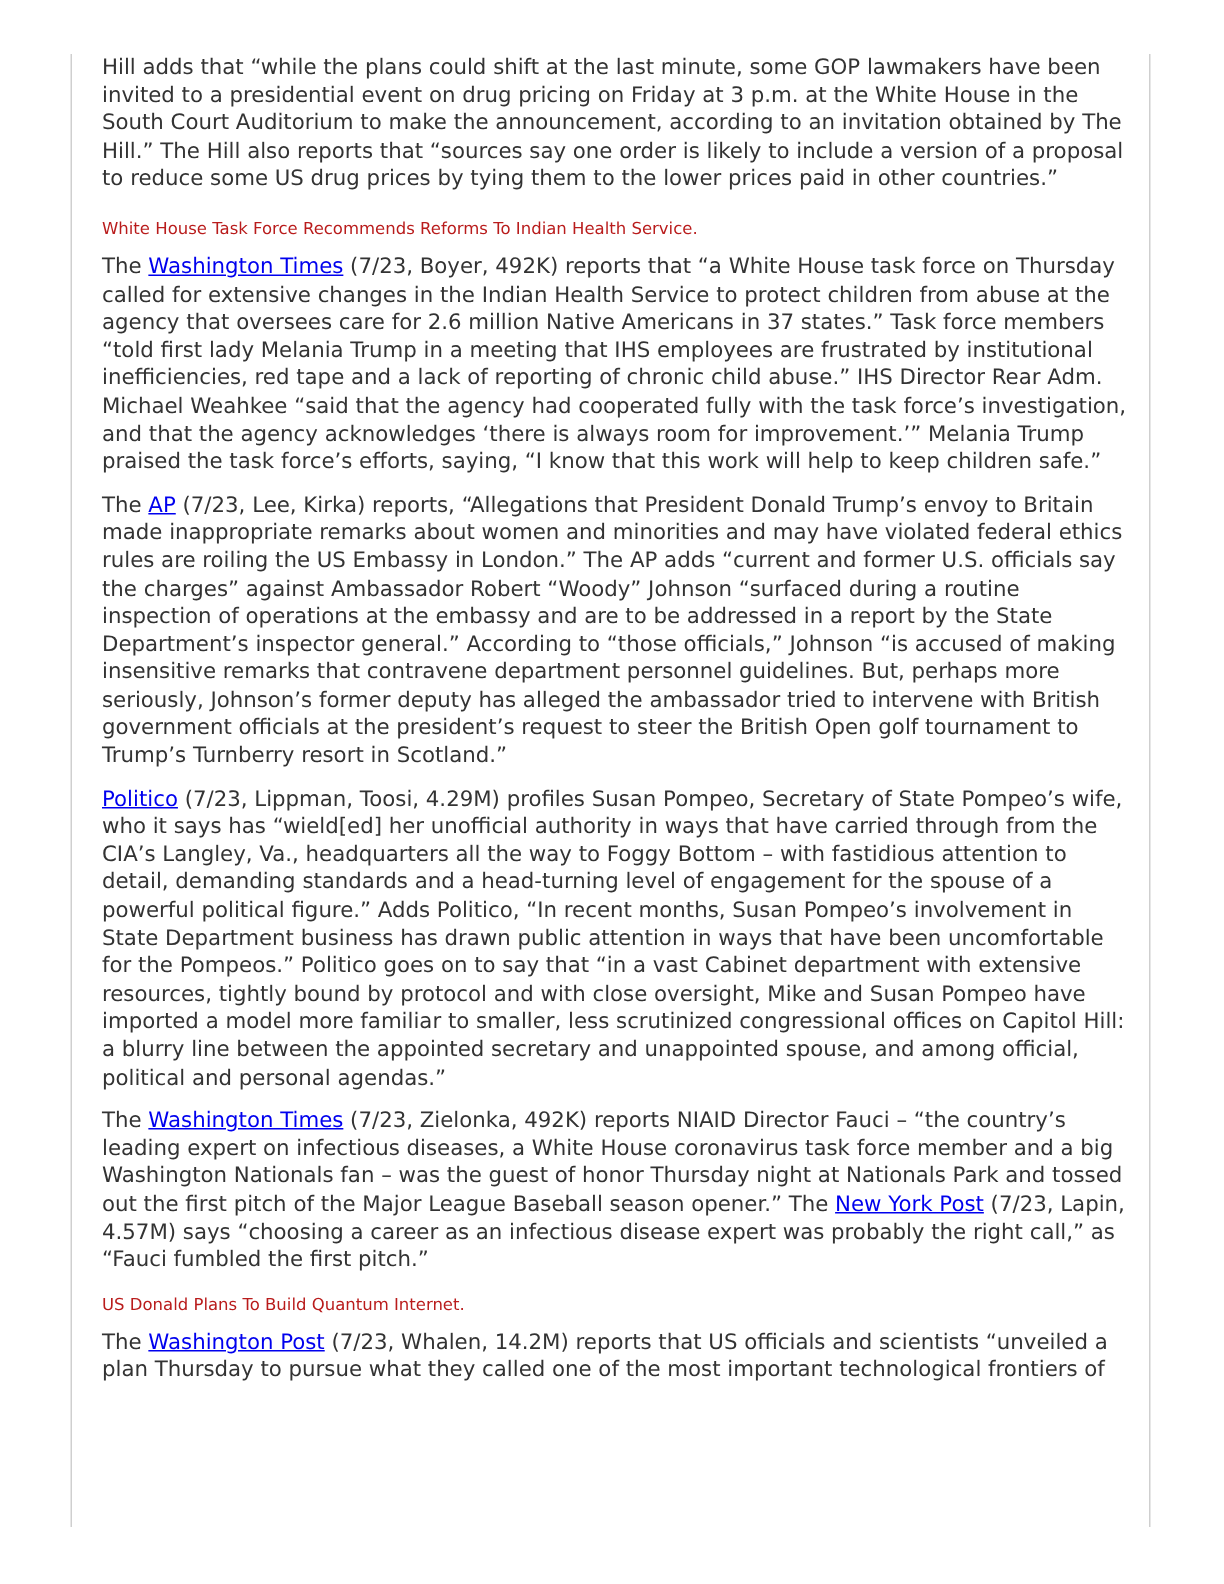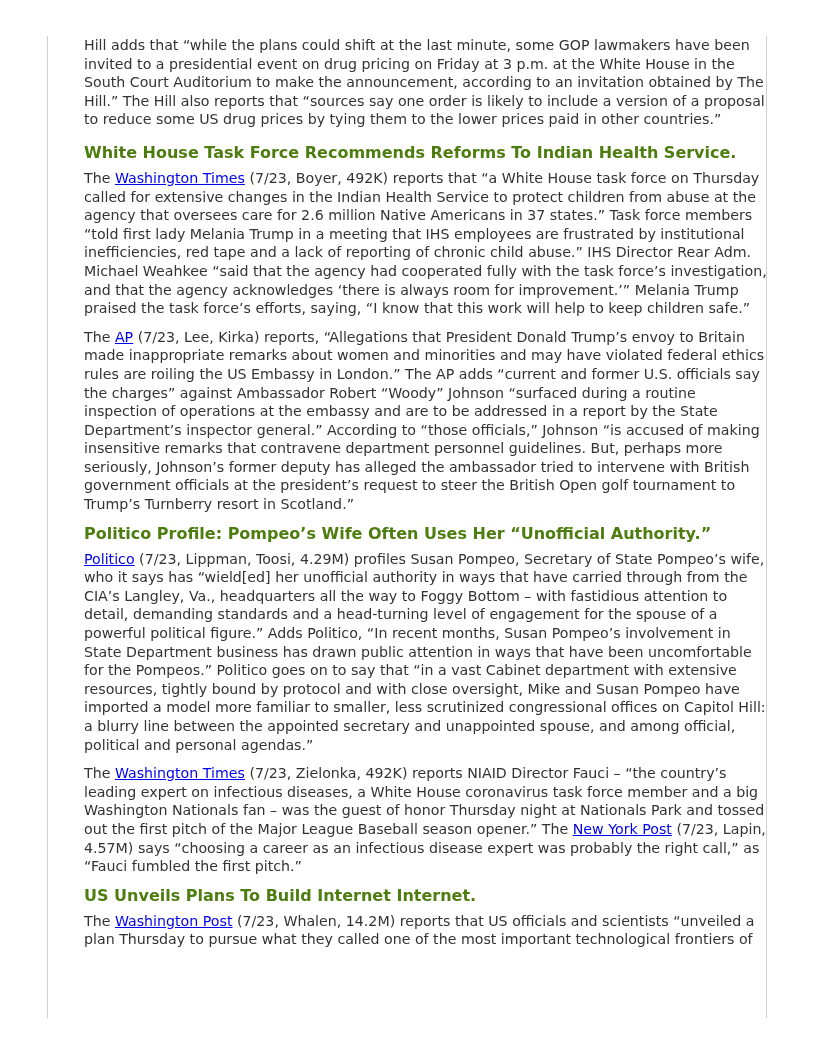--- a/index.html
+++ b/index.html
@@ -17,30 +17,29 @@
   }
   .content {
     position: absolute;
     left: 20px;
     top: 0;
     width: 684px;
     font-family: "DejaVu Sans", sans-serif;
     font-size: 14.2px;
     line-height: 18.6px;
     color: #333333;
-    margin-left: 16px;
   }
   p { margin: 0; }
   .section { margin-bottom: 10px; }
   h3 {
     margin: 0 0 6px 0;
     font-family: "DejaVu Sans", sans-serif;
-    font-size: 16px;
-    font-weight: bold;
-    color: #4d7c0f;
+    font-size: 11px;
+    font-weight: normal;
+    color: #b91c1c;
     line-height: 20px;
   }
   a { color: #1a0dab; color: #0000ee; }
   .lead { margin-bottom: 14px; }
 </style>
 </head>
 <body>
 
 <div class="page">
   <div class="content">
@@ -50,27 +49,26 @@
     <div class="section">
       <h3>White House Task Force Recommends Reforms To Indian Health Service.</h3>
       <p><span>The </span><a href="#">Washington Times</a><span> (7/23, Boyer, 492K) reports that “a White House task force on Thursday called for extensive changes in the Indian Health Service to protect children from abuse at the agency that oversees care for 2.6 million Native Americans in 37 states.” Task force members “told first lady Melania Trump in a meeting that IHS employees are frustrated by institutional inefficiencies, red tape and a lack of reporting of chronic child abuse.” IHS Director Rear Adm. Michael Weahkee “said that the agency had cooperated fully with the task force’s investigation, and that the agency acknowledges ‘there is always room for improvement.’” Melania Trump praised the task force’s efforts, saying, “I know that this work will help to keep children safe.”</span></p>
     </div>
 
     <div class="section">
       <p><span>The </span><a href="#">AP</a><span> (7/23, Lee, Kirka) reports, “Allegations that President Donald Trump’s envoy to Britain made inappropriate remarks about women and minorities and may have violated federal ethics rules are roiling the US Embassy in London.” The AP adds “current and former U.S. officials say the charges” against Ambassador Robert “Woody” Johnson “surfaced during a routine inspection of operations at the embassy and are to be addressed in a report by the State Department’s inspector general.” According to “those officials,” Johnson “is accused of making insensitive remarks that contravene department personnel guidelines. But, perhaps more seriously, Johnson’s former deputy has alleged the ambassador tried to intervene with British government officials at the president’s request to steer the British Open golf tournament to Trump’s Turnberry resort in Scotland.”</span></p>
     </div>
 
     <div class="section">
-      <h3>Politico Profile: Pompeo’s Wife Often Uses Her “Unofficial Authority.”</h3>
       <p><span></span><a href="#">Politico</a><span> (7/23, Lippman, Toosi, 4.29M) profiles Susan Pompeo, Secretary of State Pompeo’s wife, who it says has “wield[ed] her unofficial authority in ways that have carried through from the CIA’s Langley, Va., headquarters all the way to Foggy Bottom – with fastidious attention to detail, demanding standards and a head-turning level of engagement for the spouse of a powerful political figure.” Adds Politico, “In recent months, Susan Pompeo’s involvement in State Department business has drawn public attention in ways that have been uncomfortable for the Pompeos.” Politico goes on to say that “in a vast Cabinet department with extensive resources, tightly bound by protocol and with close oversight, Mike and Susan Pompeo have imported a model more familiar to smaller, less scrutinized congressional offices on Capitol Hill: a blurry line between the appointed secretary and unappointed spouse, and among official, political and personal agendas.”</span></p>
     </div>
 
     <div class="section">
       <p><span>The </span><a href="#">Washington Times</a><span> (7/23, Zielonka, 492K) reports NIAID Director Fauci – “the country’s leading expert on infectious diseases, a White House coronavirus task force member and a big Washington Nationals fan – was the guest of honor Thursday night at Nationals Park and tossed out the first pitch of the Major League Baseball season opener.” The </span><a href="#">New York Post</a><span> (7/23, Lapin, 4.57M) says “choosing a career as an infectious disease expert was probably the right call,” as “Fauci fumbled the first pitch.”</span></p>
     </div>
 
     <div class="section">
-      <h3>US Unveils Plans To Build Internet Internet.</h3>
+      <h3>US Donald Plans To Build Quantum Internet.</h3>
       <p><span>The </span><a href="#">Washington Post</a><span> (7/23, Whalen, 14.2M) reports that US officials and scientists “unveiled a plan Thursday to pursue what they called one of the most important technological frontiers of</span></p>
     </div>
 
   </div>
 </div>
 
 </body></html>

